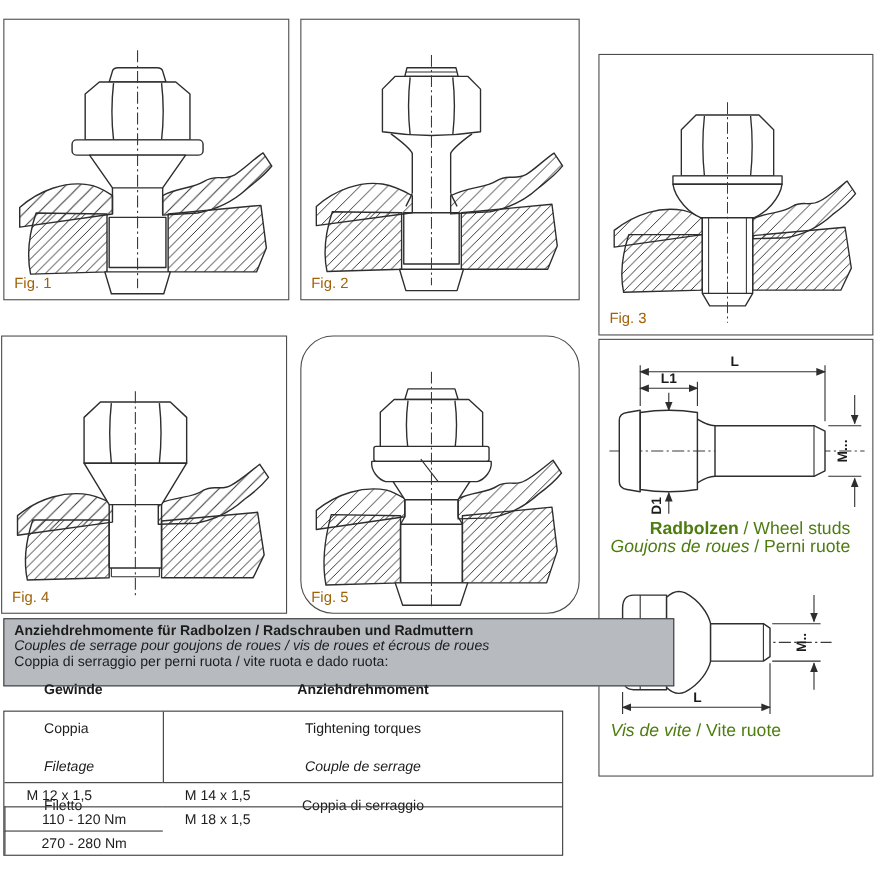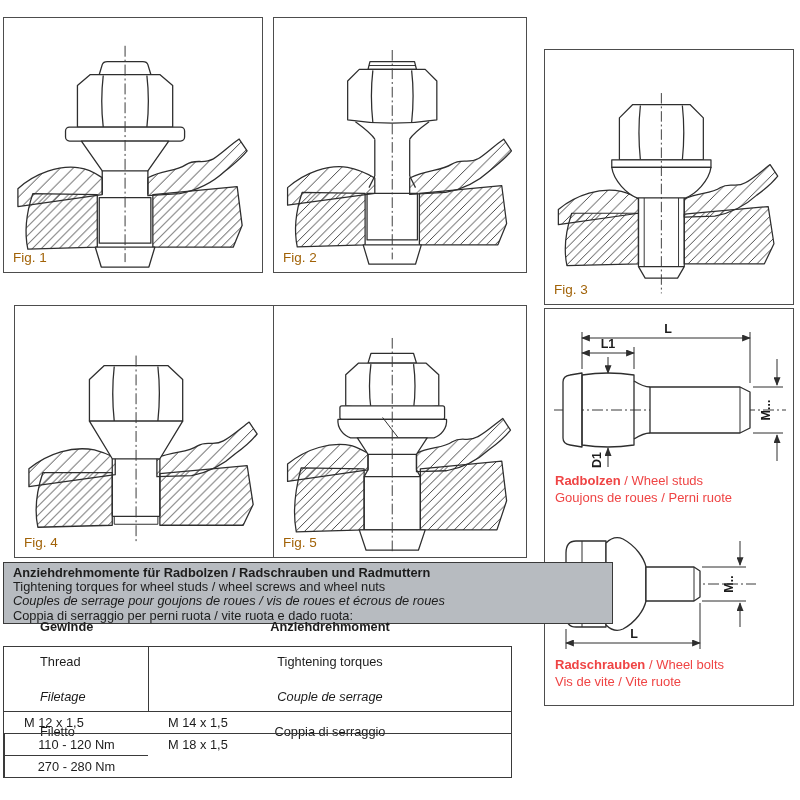--- a/index.html
+++ b/index.html
@@ -8,23 +8,23 @@
   .panel{position:absolute;border:1.5px solid #4d4d4d;background:#fff;box-sizing:border-box;}
   .panel svg.fig{position:absolute;left:0;top:0;width:100%;height:100%;}
   .figlabel{position:absolute;left:9px;bottom:7px;font-size:13.5px;color:#a16207;}
   .cl{stroke:#3a3a3a;stroke-width:1;stroke-dasharray:11 3 2 3;fill:none;}
   .ol{stroke:#2e2e2e;stroke-width:1.3;fill:#fff;stroke-linejoin:round;}
   .oln{stroke:#2e2e2e;stroke-width:1.3;fill:none;stroke-linejoin:round;}
   .thin{stroke:#2e2e2e;stroke-width:1;fill:none;}
   .hub{stroke:#2e2e2e;stroke-width:1.3;stroke-linejoin:round;}
   .dim{stroke:#2e2e2e;stroke-width:1;fill:none;}
   .dimtxt{font-family:"Liberation Sans","DejaVu Sans",sans-serif;font-size:12.5px;font-weight:600;fill:#1c1c1c;}
-  .caption{position:absolute;left:10px;font-size:13px;line-height:16.5px;color:#ef4444;}
+  .caption{position:absolute;left:10px;font-size:16px;line-height:16.5px;color:#4d7c0f;text-align:right;}
   .caption .b{font-weight:bold;}
-  .caption .i{}
+  .caption .i{font-style:italic;}
   .torque-head{position:absolute;left:3px;top:562px;width:610px;height:62px;background:#b7bbc0;
                border:1.5px solid #3a3a3a;box-sizing:border-box;padding:3px 9px;overflow:hidden;}
   .torque-head div{font-size:12.8px;line-height:14.2px;white-space:nowrap;}
   .t-bold{font-weight:bold;}
   .t-italic{font-style:italic;}
   .torque-table{position:absolute;left:3px;top:646px;width:509px;border:1.5px solid #3a3a3a;
                 box-sizing:border-box;display:grid;grid-template-columns:144px 1fr;background:#fff;}
   .tt-cell{border-top:1px solid #3a3a3a;font-size:12.8px;display:flex;flex-direction:column;justify-content:center;box-sizing:border-box;}
   .tt-cell.first{border-top:none;}
   .tt-col2{border-left:1.2px solid #3a3a3a;text-align:center;align-items:center;}
@@ -124,42 +124,42 @@
         <path class="ol" d="M70,118 C72,132 86,146 97,150 L147,150 C158,146 172,132 174,118 Z"></path>
         <path class="oln" d="M98,150 V222 M146,150 V222"></path>
         <path class="thin" d="M104,150 V222 M140,150 V222"></path>
         <path class="ol" d="M98,222 L146,222 L139,234 L105,234 Z"></path>
       </g>
       <line class="cl" x1="122" y1="40" x2="122" y2="250"></line>
     </svg>
     <div class="figlabel">Fig. 3</div>
   </section>
 
-  <section class="panel" style="left:14px;top:305px;width:260px;height:253px;">
+  <section class="panel" style="left:1px;top:305px;width:260px;height:253px;">
     <svg class="fig" viewBox="0 0 260 253" preserveAspectRatio="xMidYMid meet">
       <g>
         <path class="hub" fill="url(#hatchw)" d="M14,164 C34,148 58,141 80,145 C88,147 95,150 101,153 L101,170 L14,182 Z"></path>
         <path class="hub" fill="url(#hatchw)" d="M143,153 C162,146 174,148 184,141 C194,135 200,142 210,136 C218,132 228,123 236,117 L244,129 C236,139 229,144 222,149 C210,160 194,168 178,171 L143,172 Z"></path>
         <path class="hub" fill="url(#hatch)" d="M28,168 L98,168 L98,221 L23,223 C19,204 22,186 28,168 Z"></path>
         <path class="hub" fill="url(#hatch)" d="M146,169 L234,161 L240,200 L230,221 L146,221 Z"></path>
       </g>
       <g>
         <path class="ol" d="M75,116 L75,74 L90,60 L154,60 L169,74 L169,116 Z"></path>
         <path class="oln" d="M100,61 Q97,88 100,116"></path>
         <path class="oln" d="M144,61 Q147,88 144,116"></path>
         <path class="ol" d="M75,116 L169,116 L146,154 L98,154 Z"></path>
         <path class="oln" d="M98,154 V212 M146,154 V212 M98,212 H146"></path>
         <path class="thin" d="M100,212 V220 M144,212 V220 M100,220 H144"></path>
       </g>
       <line class="cl" x1="122" y1="50" x2="122" y2="240"></line>
     </svg>
     <div class="figlabel">Fig. 4</div>
   </section>
 
-  <section class="panel" style="left:273px;top:305px;width:254px;height:253px;">
+  <section class="panel" style="left:273px;top:305px;width:254px;height:253px;border-radius:30px;">
     <svg class="fig" viewBox="0 0 260 253" preserveAspectRatio="xMidYMid meet">
       <g>
         <path class="hub" fill="url(#hatchw)" d="M14,160 C34,144 58,137 80,141 C87,143 92,146 97,149 L97,166 L14,178 Z"></path>
         <path class="hub" fill="url(#hatchw)" d="M147,149 C162,142 174,144 184,137 C194,131 200,138 210,132 C218,128 228,119 236,113 L244,125 C236,135 229,140 222,145 C210,156 194,164 178,167 L147,168 Z"></path>
         <path class="hub" fill="url(#hatch)" d="M28,164 L93,165 L93,228 L23,230 C19,209 22,186 28,164 Z"></path>
         <path class="hub" fill="url(#hatch)" d="M151,165 L235,157 L240,198 L230,228 L151,228 Z"></path>
       </g>
       <g>
         <path class="ol" d="M97,56 L100,46 L144,46 L147,56 Z"></path>
         <path class="ol" d="M74,100 L74,68 L87,56 L157,56 L170,68 L170,100 Q122,107 74,100 Z"></path>
@@ -227,36 +227,34 @@
         <line class="dim" x1="16" y1="116" x2="150" y2="116" marker-start="url(#arr)" marker-end="url(#arr)"></line>
         <text class="dimtxt" x="84" y="111" text-anchor="middle">L</text>
         <path class="dim" d="M152,40 H196 M152,74 H196"></path>
         <line class="dim" x1="190" y1="14" x2="190" y2="38" marker-end="url(#arr)"></line>
         <line class="dim" x1="190" y1="100" x2="190" y2="76" marker-end="url(#arr)"></line>
         <text class="dimtxt" transform="translate(183,57) rotate(-90)" text-anchor="middle">M..</text>
       </g>
     </svg>
 
     <div class="caption" style="top:348px;">
-      <div><span class="b">Radschrauben</span><span> / Wheel bolts</span></div>
       <div><span class="i">Vis de vite</span><span> / Vite ruote</span></div>
     </div>
   </section>
 
   <section class="torque-head">
     <div class="t-bold">Anziehdrehmomente für Radbolzen / Radschrauben und Radmuttern</div>
-    <div>Tightening torques for wheel studs / wheel screws and wheel nuts</div>
     <div class="t-italic">Couples de serrage pour goujons de roues / vis de roues et écrous de roues</div>
     <div>Coppia di serraggio per perni ruota / vite ruota e dado ruota:</div>
   </section>
 
   <section class="torque-table">
     <div class="tt-cell tt-col1 tt-header first">
       <div class="t-bold">Gewinde</div>
-      <div>Thread</div>
+      <div>Coppia</div>
       <div class="t-italic">Filetage</div>
       <div>Filetto</div>
     </div>
     <div class="tt-cell tt-col2 tt-header first">
       <div class="t-bold">Anziehdrehmoment</div>
       <div>Tightening torques</div>
       <div class="t-italic">Couple de serrage</div>
       <div>Coppia di serraggio</div>
     </div>
 

